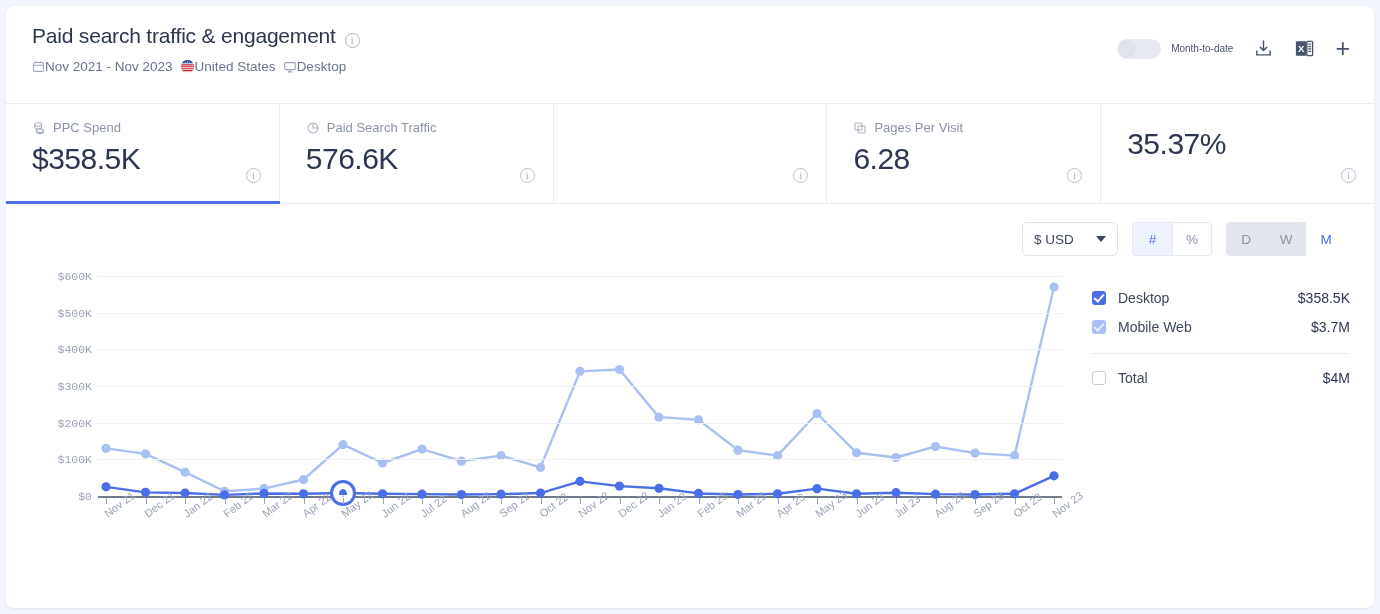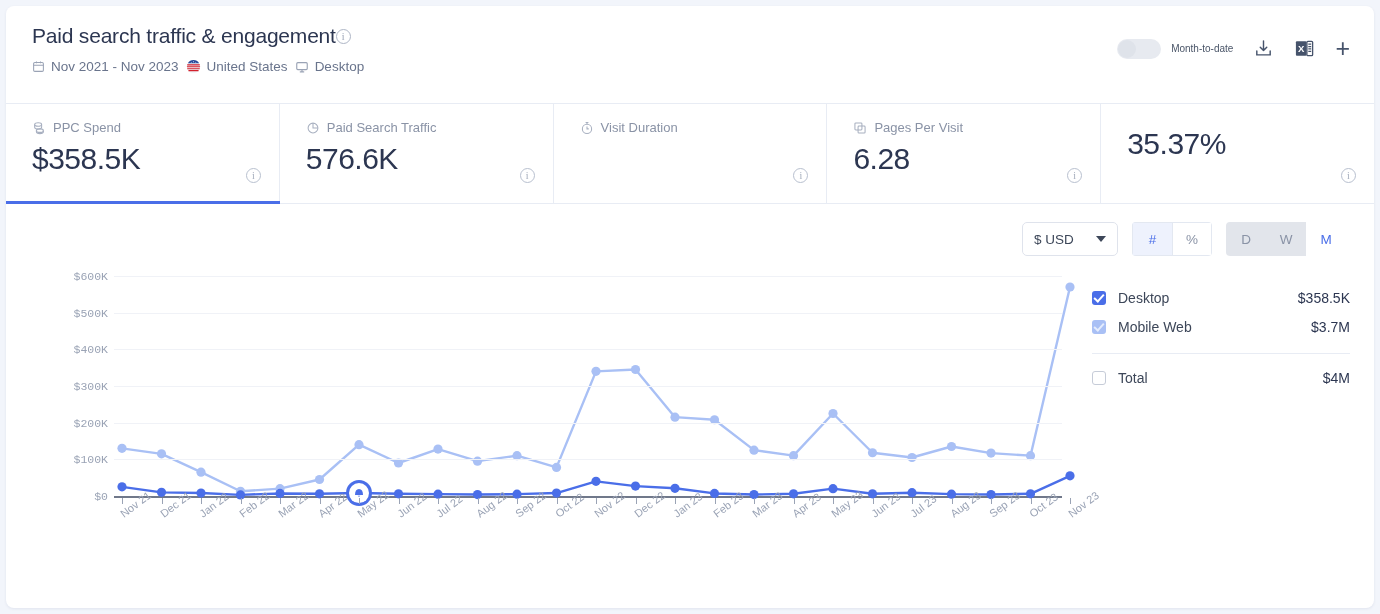--- a/index.html
+++ b/index.html
@@ -20,35 +20,35 @@
     overflow: hidden;
   }
 
   
   .header {
     height: 98px;
     padding: 18px 24px 0 26px;
     display: flex; align-items: flex-start; justify-content: space-between;
     border-bottom: 1px solid #e8ecf4;
   }
-  .title-row { display: flex; align-items: center; }
+  .title-row { display: flex; align-items: flex-end; gap: 9px; }
   .title {
     font-size: 21px; color: #2c3651; font-weight: 400; letter-spacing: -.2px;
   }
   .info-ic {
     width: 15px; height: 15px; border-radius: 50%;
     border: 1.2px solid #aeb6c6; color: #9aa3b5;
     font-size: 10px; line-height: 13px; text-align: center;
     font-family: "Liberation Serif", serif; flex: none;
   }
   .sub-row {
     display: flex; align-items: center; gap: 7px;
     margin-top: 11px; color: #69748c; font-size: 13.5px;
   }
-  .sub-item { display: flex; align-items: center; gap: 6px; }
+  .sub-item { display: flex; align-items: center; }
   svg { display: block; }
 
   .header-right { display: flex; align-items: center; gap: 20px; padding-top: 12px; }
   .toggle {
     width: 44px; height: 20px; border-radius: 10px;
     background: #e7eaf0; position: relative; cursor: pointer;
   }
   .toggle::after {
     content: ""; position: absolute; left: 1px; top: 1px;
     width: 18px; height: 18px; border-radius: 50%;
@@ -82,21 +82,21 @@
     border: 1.2px solid #b8c0cf; color: #a3abbb;
     font-size: 10px; line-height: 13px; text-align: center;
     font-family: "Liberation Serif", serif;
   }
   .kpi.active::after {
     content: ""; position: absolute; left: 0; right: -1px; bottom: -1px;
     height: 3px; background: #4a6ee8;
   }
 
   
-  .chart-wrap { flex: 1; position: relative; padding: 18px 24px 0 24px; margin-left: 16px; }
+  .chart-wrap { flex: 1; position: relative; padding: 18px 24px 0 24px; }
   .chart-toolbar {
     display: flex; justify-content: flex-end; align-items: center; gap: 14px;
     padding-right: 4px;
   }
   .select {
     width: 96px; height: 34px; border: 1px solid #dfe3ec; border-radius: 5px;
     display: flex; align-items: center; justify-content: space-between;
     padding: 0 11px; font-size: 13.5px; color: #3d4759; cursor: pointer;
   }
   .caret {
@@ -250,29 +250,20 @@
                 <path d="M8 2.4V8h5.6"></path>
             </svg>
           </span>
           <span>Paid Search Traffic</span>
         </div>
         <div class="kpi-value">576.6K</div>
         <div class="kpi-info">i</div>
       </div>
 
       <div class="kpi">
-        <div class="kpi-label">
-          <span>
-            <svg width="14" height="14" viewBox="0 0 16 16" fill="none" stroke="#a8b0c0" stroke-width="1.2">
-              <circle cx="8" cy="9" r="5.3"></circle>
-                <path d="M8 6.2V9h2M6.4 1.8h3.2M8 1.8v1.9"></path>
-            </svg>
-          </span>
-          <span>Visit Duration</span>
-        </div>
         <div class="kpi-info">i</div>
       </div>
 
       <div class="kpi">
         <div class="kpi-label">
           <span>
             <svg width="14" height="14" viewBox="0 0 16 16" fill="none" stroke="#a8b0c0" stroke-width="1.2">
               <rect x="2.2" y="2.2" width="8" height="8" rx="1"></rect>
                 <rect x="5.8" y="5.8" width="8" height="8" rx="1"></rect>
             </svg>

